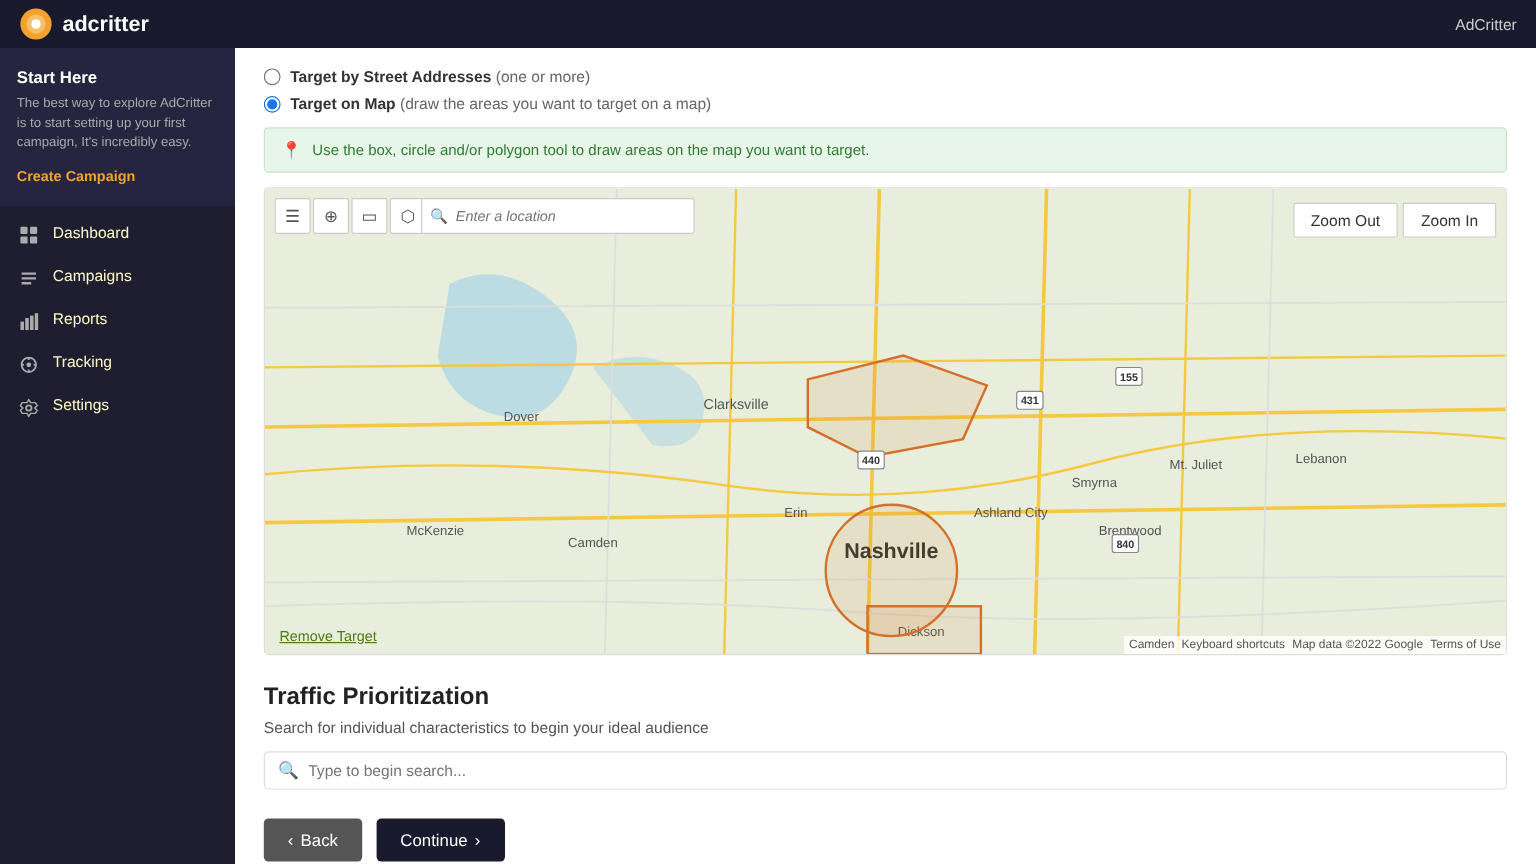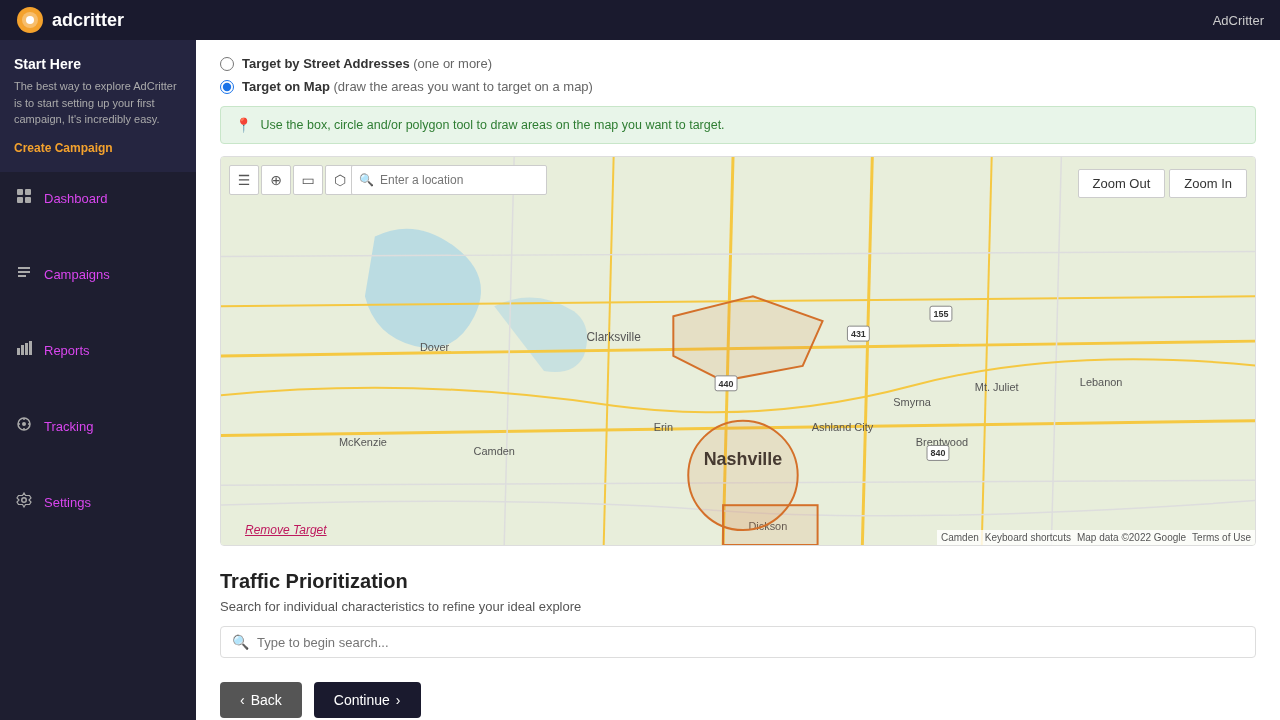--- a/index.html
+++ b/index.html
@@ -73,25 +73,25 @@
       font-weight: 600;
       cursor: pointer;
       text-decoration: none;
     }
     .sidebar-nav {
       display: flex;
       flex-direction: column;
     }
     .nav-item {
       display: flex;
-      align-items: flex-end;
+      align-items: flex-start;
       gap: 10px;
-      padding: 28px 14px;
-      cursor: pointer;
-      color: #d946ef;
+      padding: 8px 14px;
+      cursor: pointer;
+      color: #fef9c3;
       font-size: 13px;
       font-weight: 500;
       transition: background 0.15s;
     }
     .nav-icon {
       width: 20px;
       height: 20px;
       display: flex;
       align-items: center;
       justify-content: center;
@@ -208,27 +208,28 @@
     }
 
     
     .map-search {
       position: absolute;
       top: 8px;
       left: 130px;
       z-index: 10;
     }
     .map-search input {
-      width: 196px;
+      width: 228px;
       height: 30px;
       border: 1px solid #ccc;
       border-radius: 2px;
       padding: 4px 8px 4px 28px;
       font-size: 12px;
       outline: none;
+      font-style: italic;
     }
     .map-search-icon {
       position: absolute;
       left: 8px;
       top: 50%;
       transform: translateY(-50%);
       font-size: 12px;
       color: #888;
     }
 
@@ -238,27 +239,26 @@
       height: 100%;
       background: #e8f0d8;
       position: relative;
       overflow: hidden;
     }
 
     
     .remove-target {
       position: absolute;
       bottom: 8px;
-      left: 24px;
+      left: 12px;
       z-index: 10;
-      color: #be185d;
+      color: #4d7c0f;
       font-size: 12px;
       cursor: pointer;
       text-decoration: underline;
-      font-style: italic;
     }
 
     
     .map-attribution {
       position: absolute;
       bottom: 0;
       right: 0;
       background: rgba(255,255,255,0.8);
       font-size: 10px;
       color: #555;
@@ -526,21 +526,21 @@
         <div class="map-attribution">
           <span>Camden</span>
           <span>Keyboard shortcuts</span>
           <span>Map data ©2022 Google</span>
           <span>Terms of Use</span>
         </div>
       </div>
 
       <div class="traffic-section">
         <div class="traffic-title">Traffic Prioritization</div>
-        <div class="traffic-subtitle">Search for individual characteristics to refine your ideal explore</div>
+        <div class="traffic-subtitle">Search for individual characteristics to begin your ideal audience</div>
         <div class="traffic-search">
           <span class="traffic-search-icon">🔍</span>
           <input type="text" placeholder="Type to begin search..." style="">
         </div>
       </div>
 
       <div class="bottom-actions">
         <button class="btn-back">
           <span>‹</span>
           <span>Back</span>

